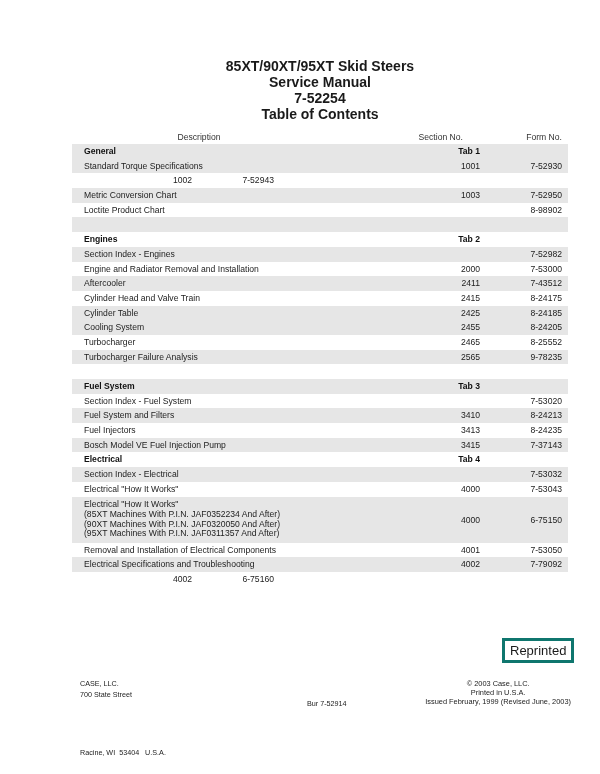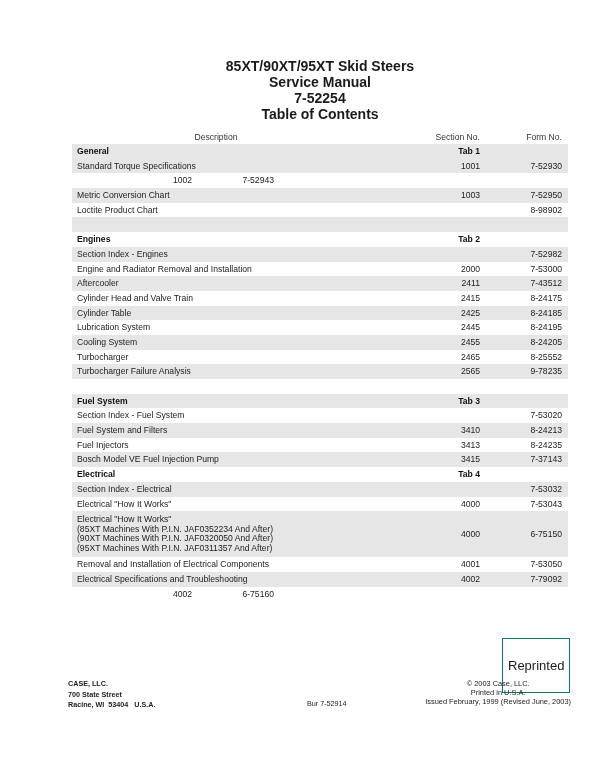--- a/index.html
+++ b/index.html
@@ -3,30 +3,30 @@
   <meta charset="utf-8">
   <style>
     html, body { margin: 0; padding: 0; background: #ffffff; }
     body { width: 600px; height: 774px; position: relative; overflow: hidden; font-family: "Liberation Sans", sans-serif; color: #222; }
     .title-block { position: absolute; top: 58px; left: 0; width: 640px; text-align: center; font-weight: bold; font-size: 14px; line-height: 16px; color: #1a1a1a; }
     .title-block div { margin: 0; }
     .toc { position: absolute; left: 72px; top: 130px; width: 496px; font-size: 8.6px; }
     .row { position: relative; height: 14.7px; line-height: 14.7px; display: flex; align-items: center; }
     .row.shade { background: #e6e6e6; }
     .row.head { background: transparent; height: 14px; }
-    .c-desc { flex: 1; padding-left: 5px; white-space: nowrap; }
+    .c-desc { flex: 1; padding-left: 12px; white-space: nowrap; }
     .c-sec { width: 120px; text-align: right; padding-right: 0; }
     .c-form { width: 82px; text-align: right; padding-right: 6px; }
     .row.head .c-desc { text-align: center; padding-left: 0; padding-right: 0; }
-    .row.head { color: #333; }
+    .row.head { color: #333; gap: 17px; }
     .row.section .c-desc, .row.section .c-sec { font-weight: bold; color: #111; }
     .row.multi { height: 46px; line-height: 10px; }
     .row.multi .c-desc { white-space: pre-line; line-height: 9.6px; }
-    .reprinted { position: absolute; left: 502px; top: 638px; border: 1px solid #0f766e; padding: 18px 5px; font-size: 13px; color: #1a1a1a; line-height: 17px; }
-    .footer-left { position: absolute; left: 68px; top: 679px; font-size: 7.2px; font-weight: bold; line-height: 10.5px; color: #222; }
+    .reprinted { position: absolute; left: 502px; top: 638px; border: 3px solid #0f766e; padding: 1px 5px; font-size: 13px; color: #1a1a1a; line-height: 17px; }
+    .footer-left { position: absolute; left: 80px; top: 679px; font-size: 7.2px; font-weight: normal; line-height: 10.5px; color: #222; }
     .footer-mid { position: absolute; left: 307px; top: 699px; font-size: 7.2px; color: #222; }
     .footer-right { position: absolute; right: 29px; top: 680px; font-size: 7.4px; text-align: center; line-height: 8.8px; color: #222; }
   </style>
 </head>
 <body>
 
 <div class="title-block">
   <div>85XT/90XT/95XT Skid Steers</div>
   <div>Service Manual</div>
   <div>7-52254</div>
@@ -92,25 +92,20 @@
       <div class="row">
         <div class="c-desc">Cylinder Head and Valve Train</div>
         <div class="c-sec">2415</div>
         <div class="c-form">8-24175</div>
       </div>
       <div class="row shade">
         <div class="c-desc">Cylinder Table</div>
         <div class="c-sec">2425</div>
         <div class="c-form">8-24185</div>
       </div>
-      <div class="row">
-        <div class="c-desc">Lubrication System</div>
-        <div class="c-sec">2445</div>
-        <div class="c-form">8-24195</div>
-      </div>
       <div class="row shade">
         <div class="c-desc">Cooling System</div>
         <div class="c-sec">2455</div>
         <div class="c-form">8-24205</div>
       </div>
       <div class="row">
         <div class="c-desc">Turbocharger</div>
         <div class="c-sec">2465</div>
         <div class="c-form">8-25552</div>
       </div>
@@ -187,21 +182,21 @@
         <div class="c-form">6-75160</div>
       </div>
     </div>
 </div>
 
 <div class="reprinted">Reprinted</div>
 
 <div class="footer-left">
   <div>CASE, LLC.</div>
   <div>700 State Street</div>
-  <div style="white-space: pre;">Racine, WI  53404   U.S.A.</div>
+  <div style="white-space: pre; margin-top: 48px;">Racine, WI  53404   U.S.A.</div>
 </div>
 
 <div class="footer-mid">Bur 7-52914</div>
 
 <div class="footer-right">
   <div>© 2003 Case, LLC.</div>
   <div>Printed in U.S.A.</div>
   <div>Issued February, 1999 (Revised June, 2003)</div>
 </div>
 

